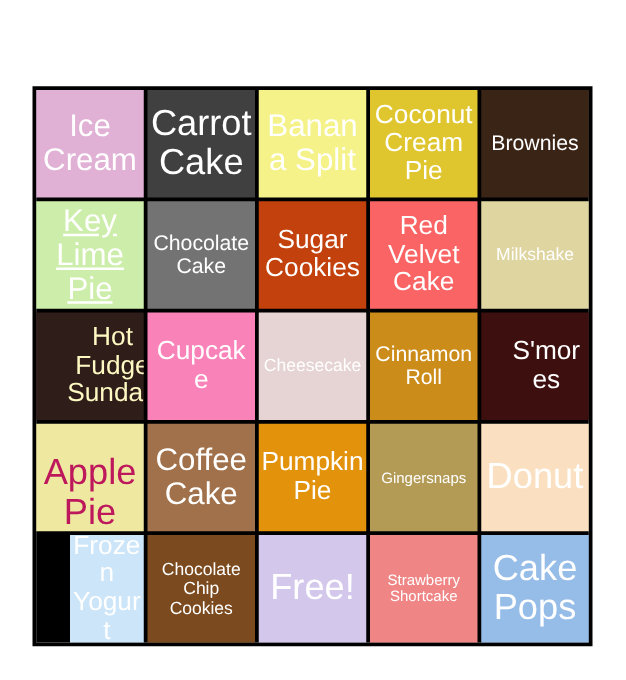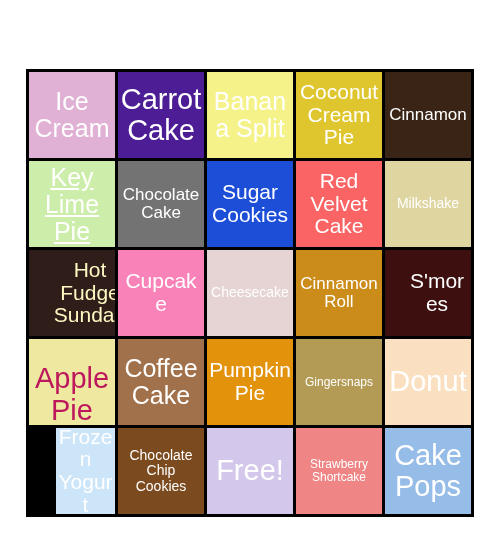--- a/index.html
+++ b/index.html
@@ -59,39 +59,39 @@
   .fs-xxs .cell-text { font-size: 12px; }
 </style>
 </head>
 <body style="background: rgb(255, 255, 255);">
 
 <div id="card-wrap" style="background: rgb(0, 0, 0); border-color: rgb(0, 0, 0);">
   <div id="bingo-grid">
       <div class="cell fs-lg" style="background: rgb(224, 176, 213);">
         <span class="cell-text" style="color: rgb(255, 255, 255);">Ice Cream</span>
       </div>
-      <div class="cell fs-xl" style="background: #4c1d95;">
+      <div class="cell fs-xl" style="background: #404040;">
         <span class="cell-text" style="color: rgb(255, 255, 255);">Carrot Cake</span>
       </div>
       <div class="cell fs-lg" style="background: rgb(244, 242, 136);">
         <span class="cell-text" style="color: rgb(255, 255, 255);">Banana Split</span>
       </div>
       <div class="cell fs-md" style="background: rgb(224, 198, 46);">
         <span class="cell-text" style="color: rgb(255, 255, 255);">Coconut Cream Pie</span>
       </div>
       <div class="cell fs-sm" style="background: rgb(58, 36, 22);">
-        <span class="cell-text" style="color: rgb(255, 255, 255);">Cinnamon</span>
+        <span class="cell-text" style="color: rgb(255, 255, 255);">Brownies</span>
       </div>
       <div class="cell fs-lg" style="background: rgb(205, 238, 171);">
         <span class="cell-text" style="color: rgb(255, 255, 255); text-decoration: underline;">Key Lime Pie</span>
       </div>
       <div class="cell fs-sm" style="background: #737373;">
         <span class="cell-text" style="color: rgb(255, 255, 255);">Chocolate Cake</span>
       </div>
-      <div class="cell fs-md" style="background: #1d4ed8;">
+      <div class="cell fs-md" style="background: #c2410c;">
         <span class="cell-text" style="color: rgb(255, 255, 255);">Sugar Cookies</span>
       </div>
       <div class="cell fs-md" style="background: rgb(250, 100, 100);">
         <span class="cell-text" style="color: rgb(255, 255, 255);">Red Velvet Cake</span>
       </div>
       <div class="cell fs-xs" style="background: rgb(222, 213, 160);">
         <span class="cell-text" style="color: rgb(255, 255, 255);">Milkshake</span>
       </div>
       <div class="cell fs-md" style="background: rgb(46, 29, 24);">
         <span class="cell-text" style="color: #fef9c3; margin-left: 36px;">Hot Fudge Sundae</span>

